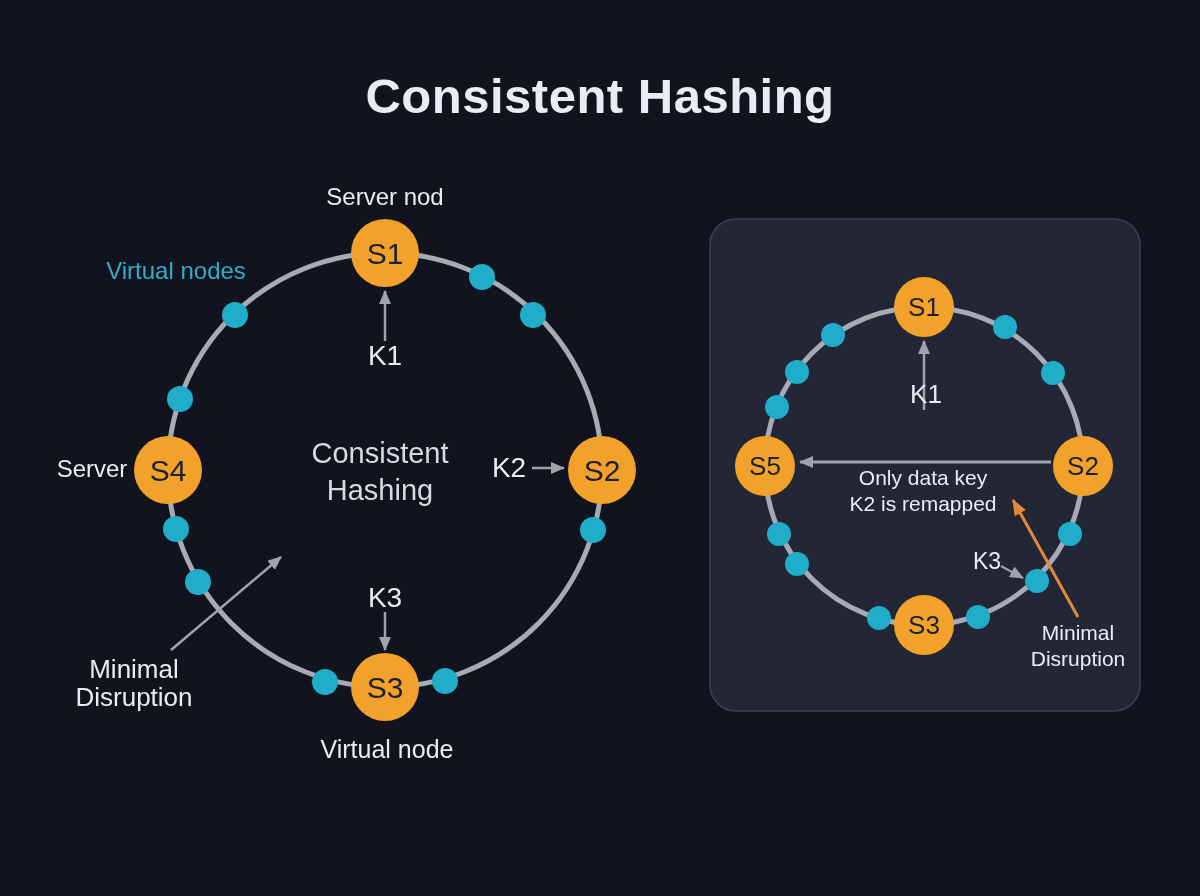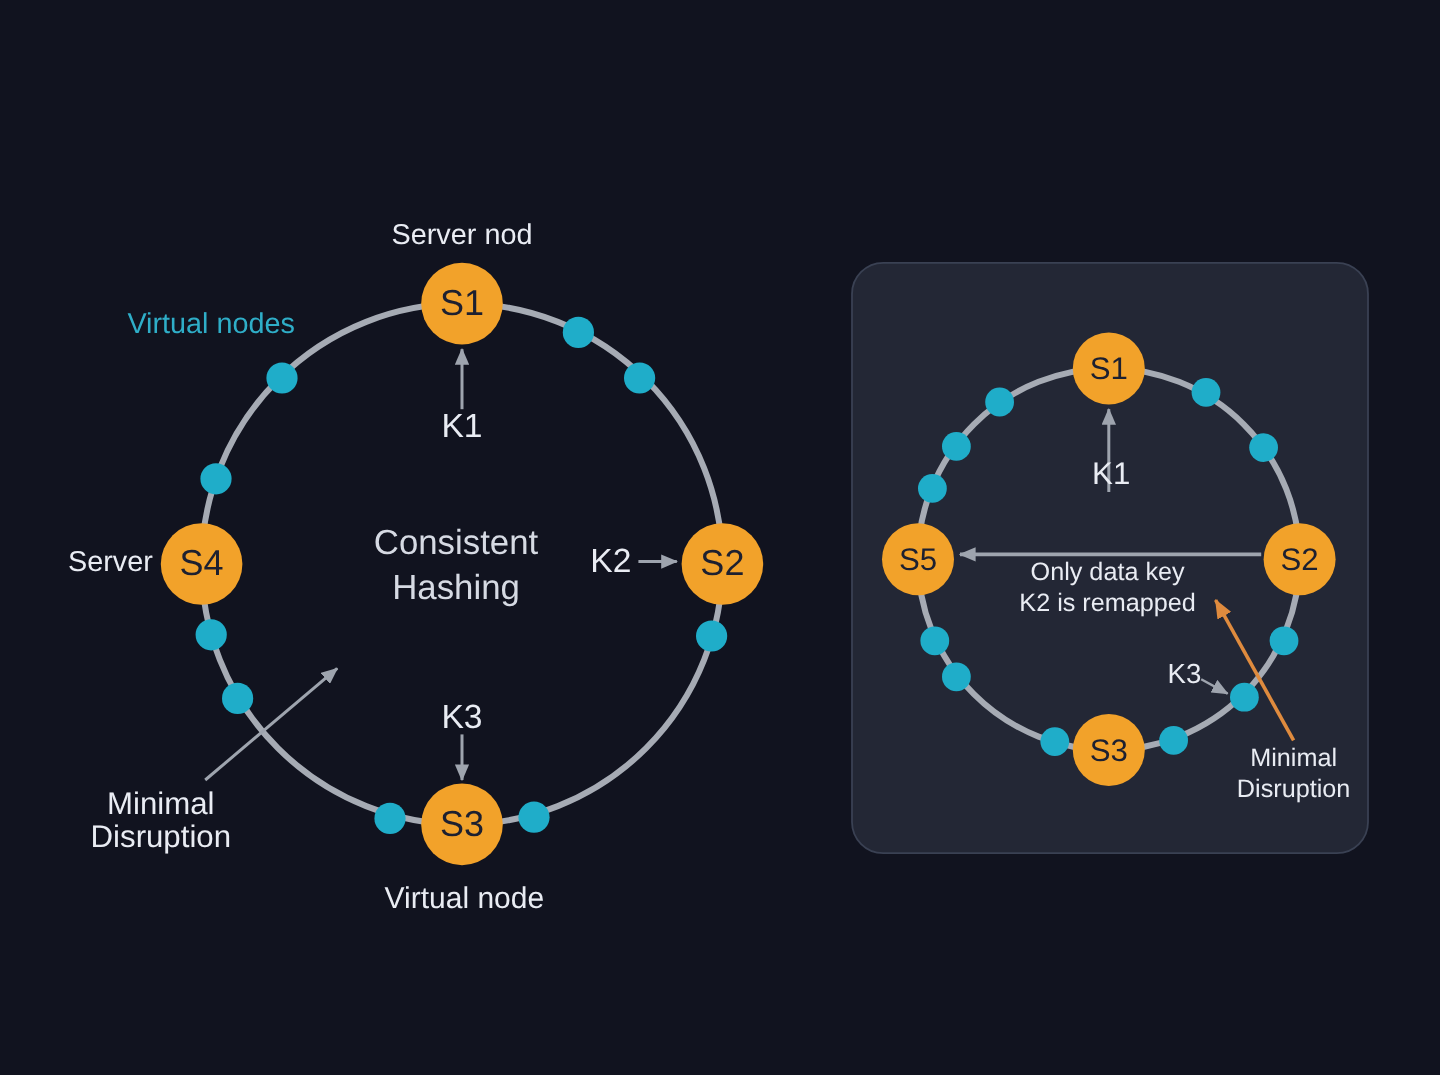--- a/index.html
+++ b/index.html
@@ -34,20 +34,21 @@
     top: 0;
   }
   svg text {
     font-family: "Liberation Sans", sans-serif;
   }
 </style>
 </head>
 <body style="background: rgb(17, 19, 31);">
 
 <div class="stage">
+  <h1 class="page-title" style="color: rgb(233, 236, 243);">Consistent Hashing</h1>
 
   <svg class="diagram" width="1200" height="896" viewBox="0 0 1200 896">
     <defs>
       <marker id="arrow-gray" viewBox="0 0 14 12" markerWidth="14" markerHeight="12" refX="13" refY="6" orient="auto" markerUnits="userSpaceOnUse">
         <path d="M0,0 L14,6 L0,12 Z" fill="#9ea4ae"></path>
       </marker>
       <marker id="arrow-orange" viewBox="0 0 16 13" markerWidth="16" markerHeight="13" refX="15" refY="6.5" orient="auto" markerUnits="userSpaceOnUse">
         <path d="M0,0 L16,6.5 L0,13 Z" fill="#df8b3e"></path>
       </marker>
     </defs>

